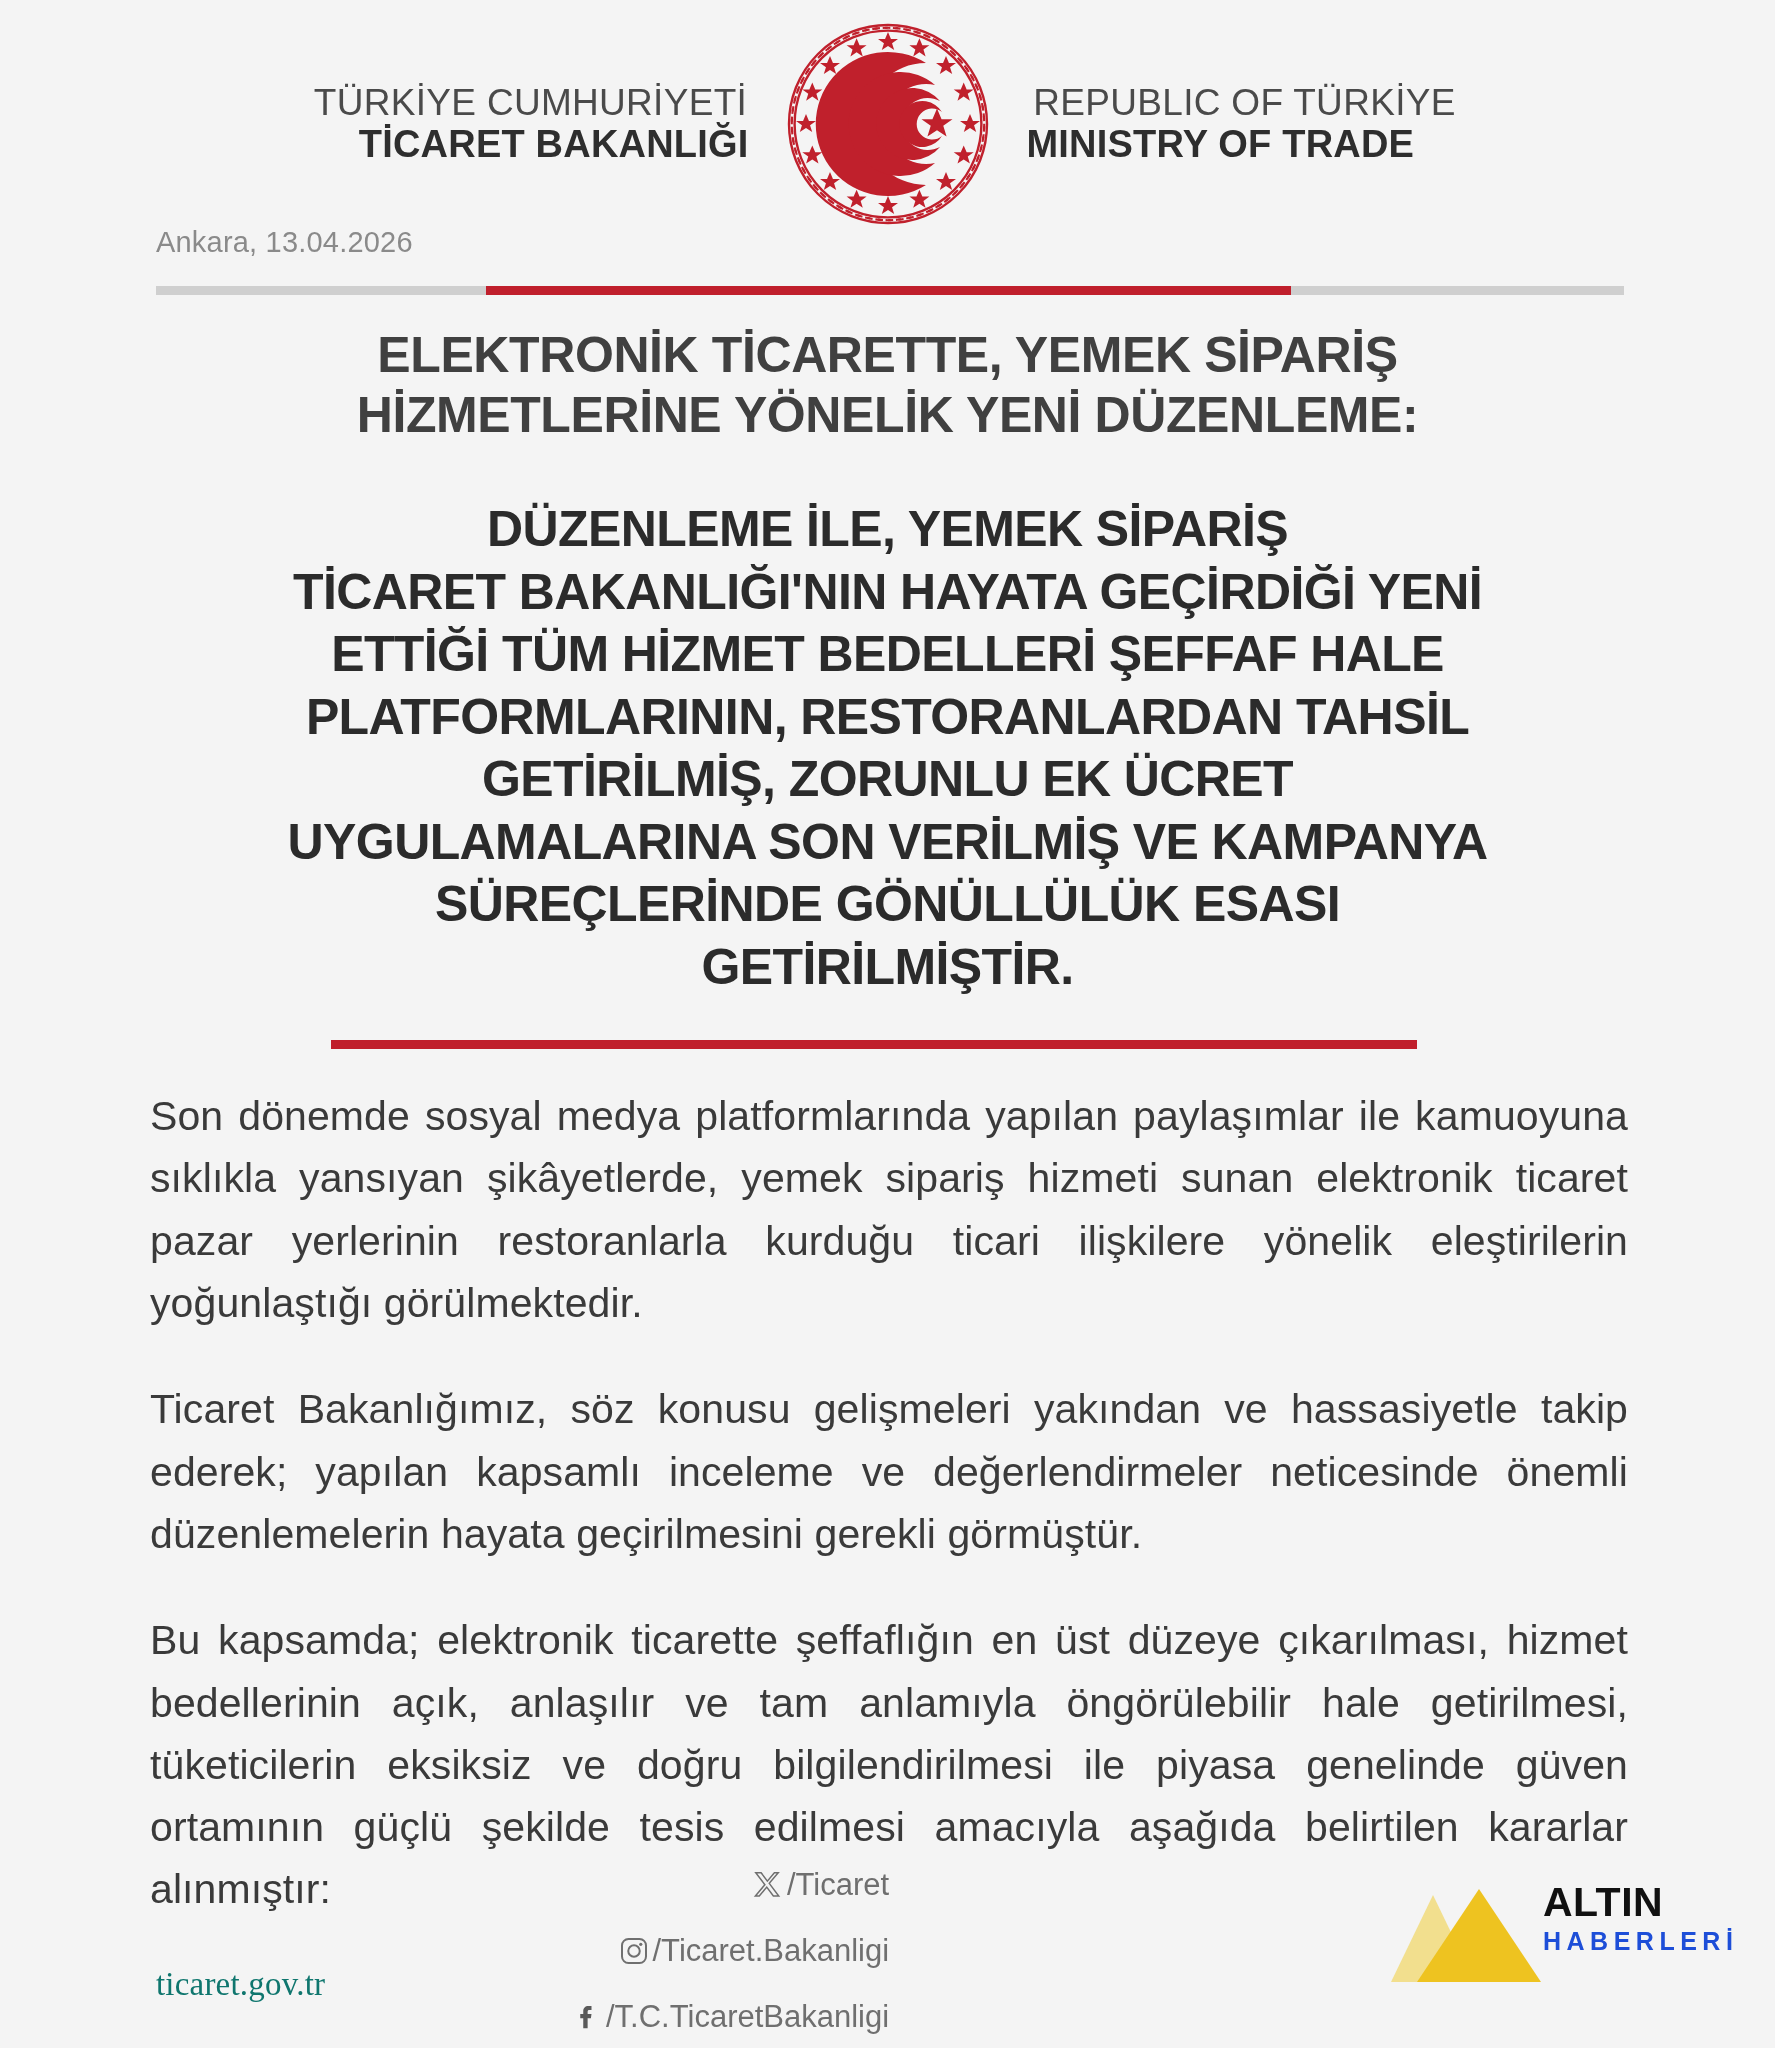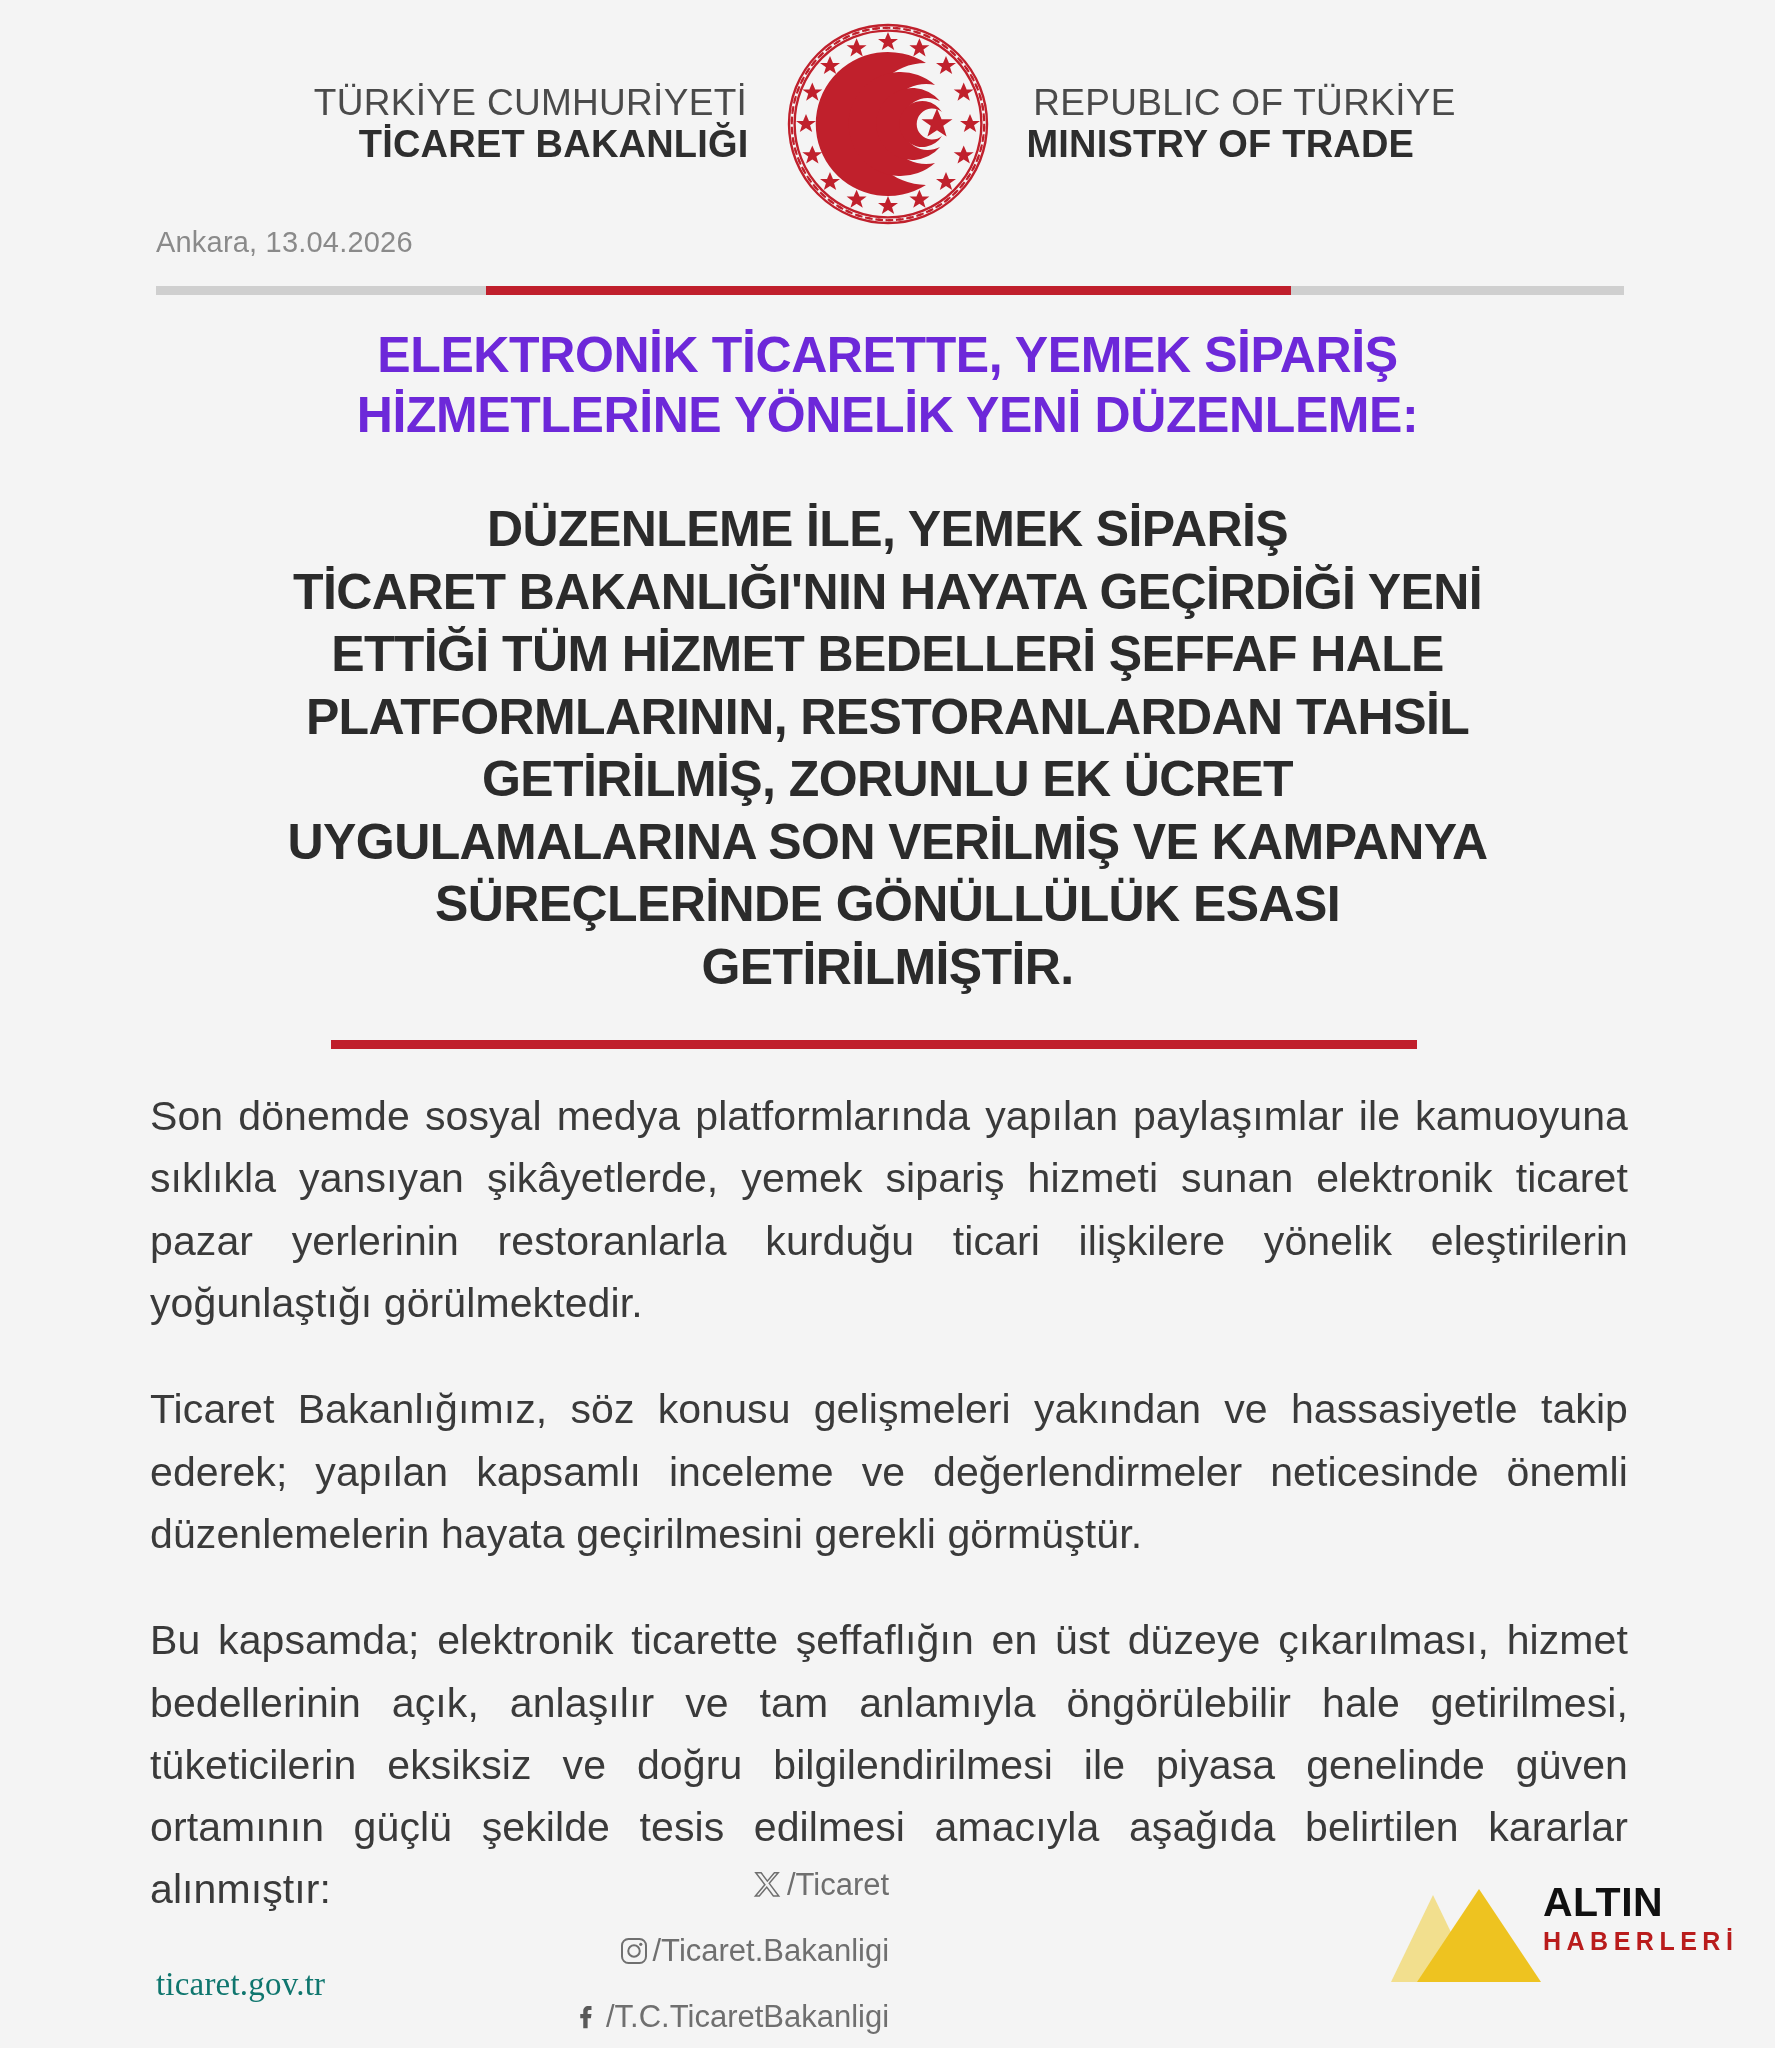--- a/index.html
+++ b/index.html
@@ -100,21 +100,21 @@
   .title-block {
     position: absolute;
     top: 325px;
     left: 170px;
     width: 1435px;
     text-align: center;
   }
   .title-main {
     font-size: 50px;
     font-weight: 800;
-    color: #6d28d9;
+    color: #404040;
     line-height: 1.2;
     letter-spacing: -0.4px;
   }
 
   .headline-block {
     position: absolute;
     top: 498px;
     left: 150px;
     width: 1475px;
     text-align: center;
@@ -223,21 +223,21 @@
   .wm-altin {
     font-size: 41px;
     font-weight: 800;
     color: #111111;
     letter-spacing: 0.5px;
     line-height: 1;
   }
   .wm-haberleri {
     font-size: 25px;
     font-weight: 700;
-    color: #b91c1c;
+    color: #1d4ed8;
     letter-spacing: 5.5px;
     line-height: 1;
     margin-top: 6px;
   }
 </style>
 </head>
 <body>
 
 <div class="page">
 

